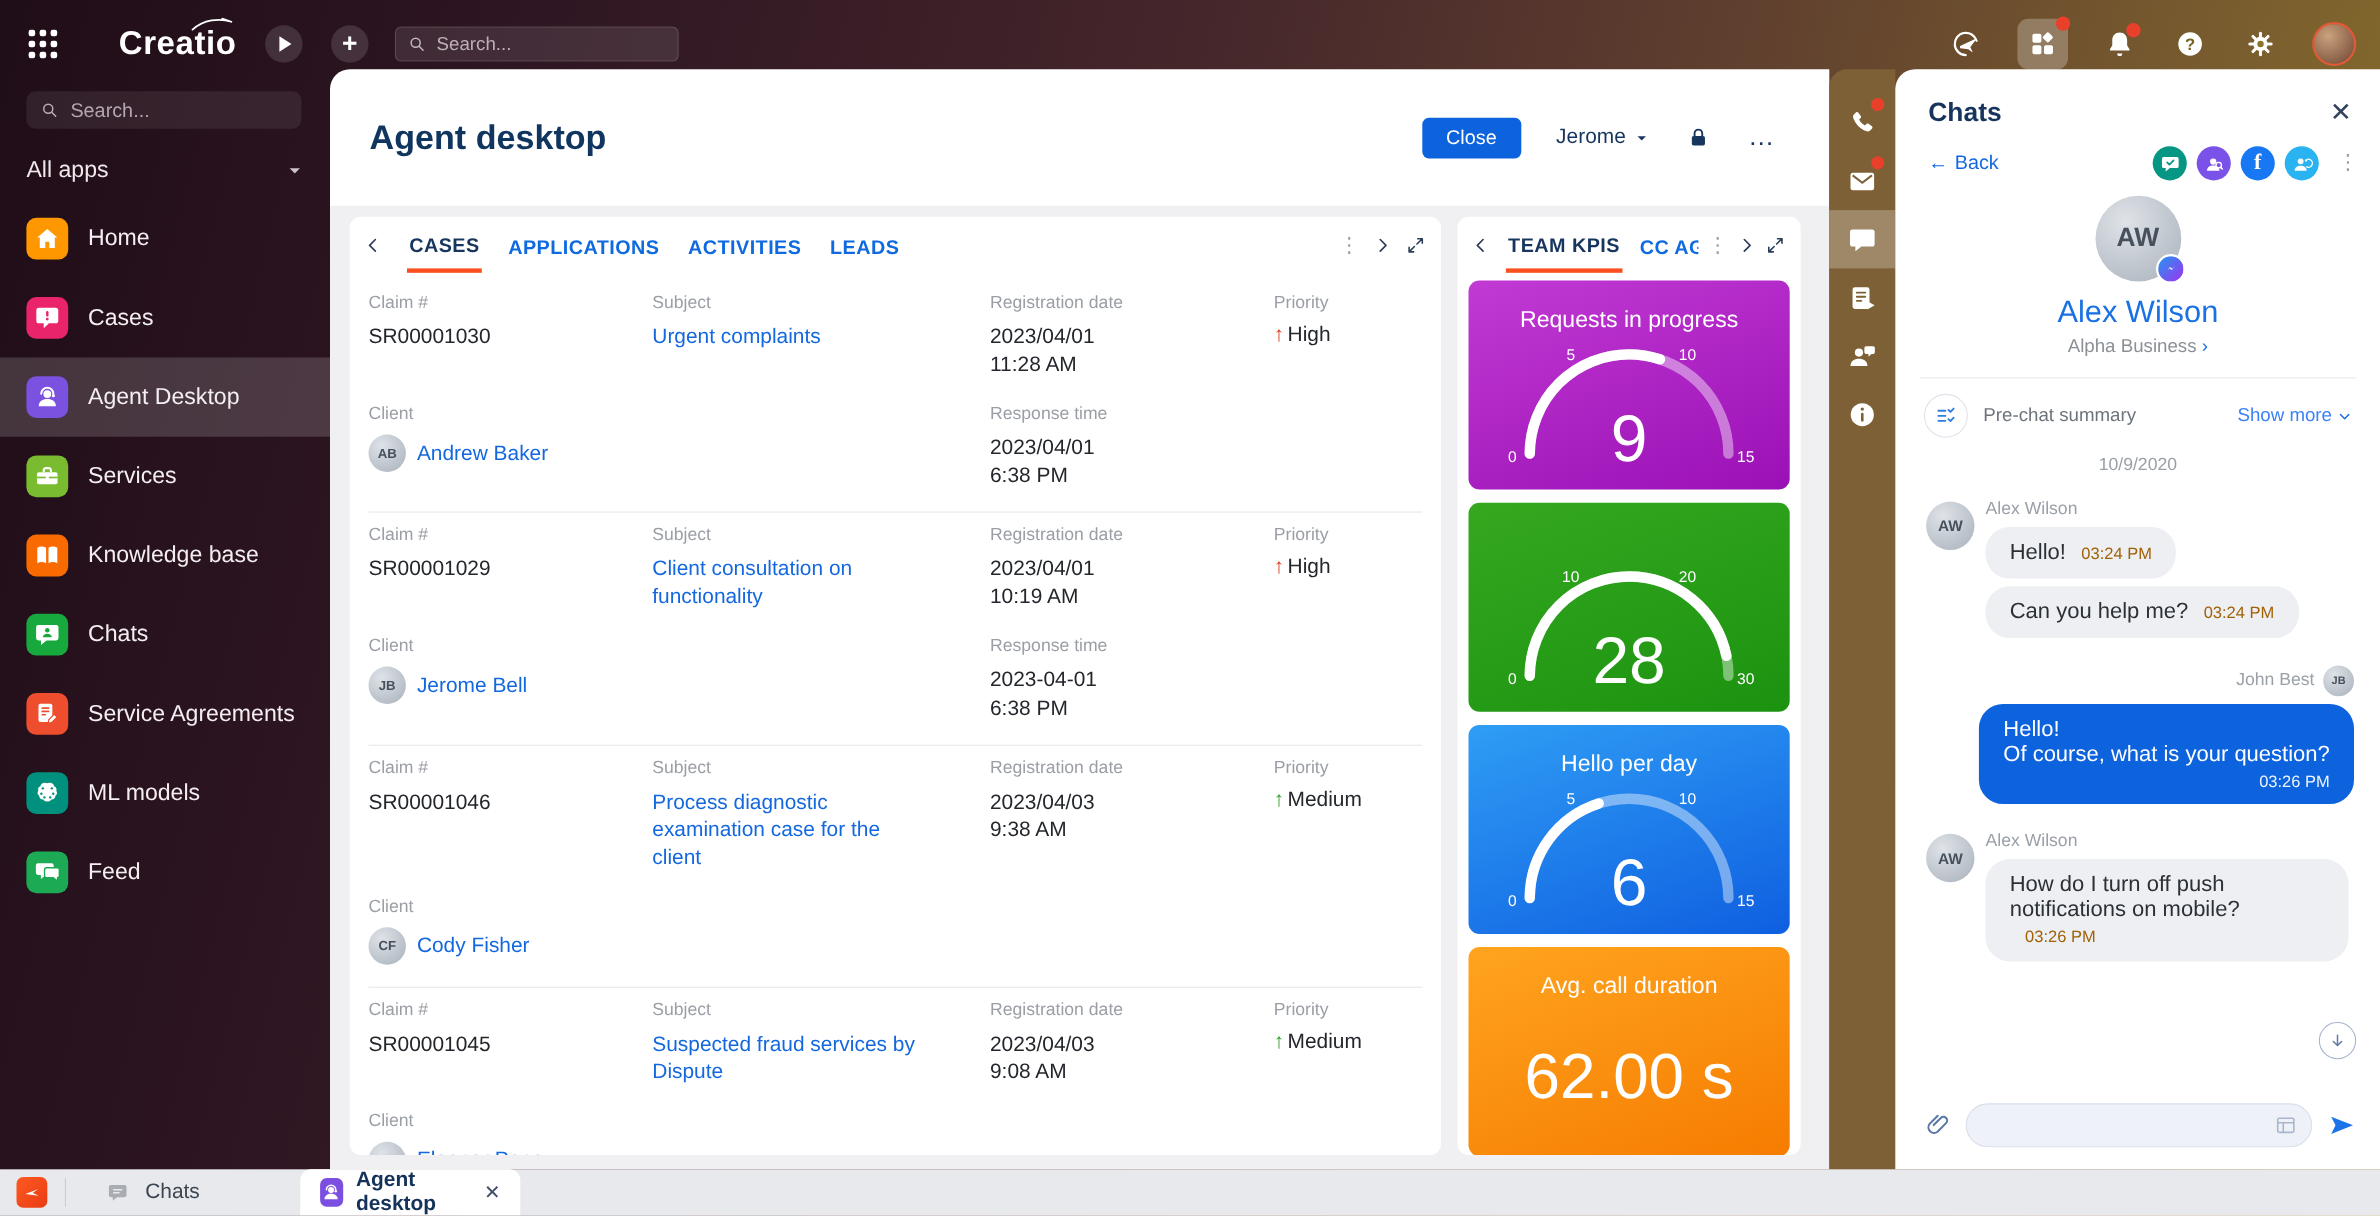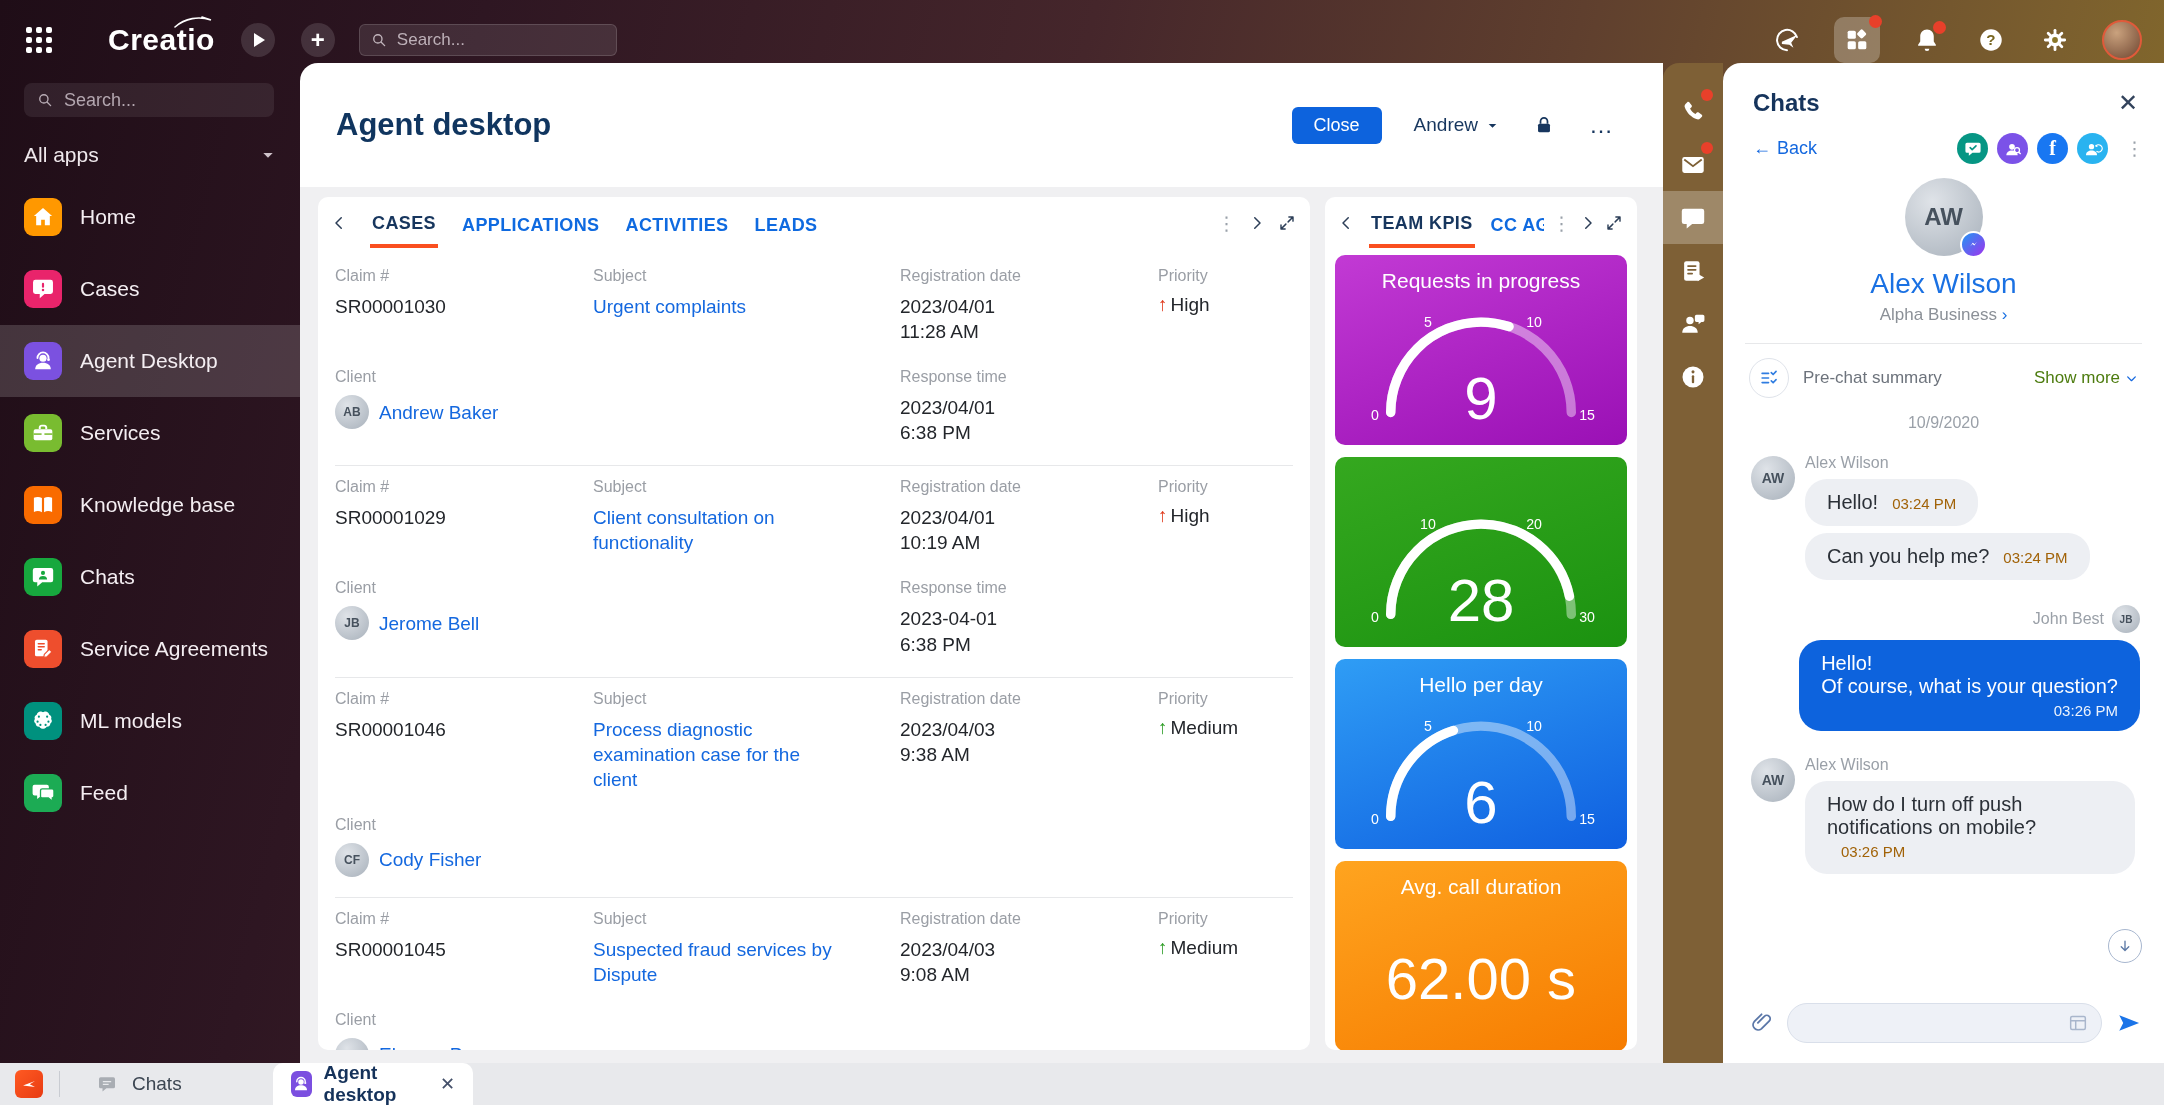--- a/index.html
+++ b/index.html
@@ -83,21 +83,21 @@
   .flink { font-size:19px; color:#1468df; line-height:1.32; max-width:255px; cursor:pointer; }
   .prio { display:flex; align-items:baseline; gap:3px; font-size:19px; color:#23262b; }
   .prio .arr { font-weight:bold; font-size:19px; }
   .client-cell { display:flex; align-items:center; gap:10px; margin-top:4px; }
   .avatar { border-radius:50%; background:radial-gradient(circle at 35% 30%, #dfe3e8, #a7b0ba); color:#46515d; display:flex; align-items:center; justify-content:center; font-weight:bold; }
   .av34 { width:34px; height:34px; font-size:12px; flex:0 0 34px; }
 
   
   .gauges { padding:6px 10px; display:flex; flex-direction:column; gap:12px; }
   .gauge-card { position:relative; height:190px; border-radius:10px; color:#fff; overflow:hidden; }
-  .g-title { text-align:center; font-size:21px; padding-top:14px; position:relative; z-index:2; }
+  .g-title { text-align:center; font-size:21px; padding-top:24px; position:relative; z-index:2; }
   .g-svg { position:absolute; left:50%; transform:translateX(-50%); top:44px; }
   .g-value { position:absolute; left:0; right:0; bottom:12px; text-align:center; font-size:60px; font-weight:500; z-index:2; }
   .g-bigvalue { position:absolute; left:0; right:0; top:84px; text-align:center; font-size:58px; font-weight:500; }
 
   
   .strip { position:absolute; left:1663px; top:63px; width:60px; height:1000px; background:#7e6036; border-top-left-radius:16px; padding-top:22px; }
   .strip-item { position:relative; width:60px; height:53px; display:flex; align-items:center; justify-content:center; cursor:pointer; }
   .strip-item.active { background:rgba(255,255,255,.25); }
   .strip-item svg { width:28px; height:28px; }
   .strip-item .badge-dot { top:4px; right:10px; width:12px; height:12px; }
@@ -119,21 +119,21 @@
   .msgr-badge { position:absolute; right:-4px; bottom:-2px; width:27px; height:27px; border-radius:50%; border:2px solid #fff; background:linear-gradient(135deg,#2196f3,#a033ee); display:flex; align-items:center; justify-content:center; }
   .msgr-badge svg { width:15px; height:15px; }
   .contact-name { margin-top:12px; font-size:28px; color:#1a71e3; cursor:pointer; }
   .contact-co { margin-top:5px; font-size:17px; color:#8b9097; cursor:pointer; }
   .contact-co .chv { color:#1a71e3; }
   .chat-div { border-top:1px solid #e7e8ea; margin:18px 22px 0; }
   .prechat { display:flex; align-items:center; padding:14px 26px 0 26px; }
   .pc-ico { width:40px; height:40px; border-radius:50%; border:1px solid #dfe3ea; display:flex; align-items:center; justify-content:center; }
   .pc-ico svg { width:22px; height:22px; }
   .pc-lbl { margin-left:14px; font-size:17px; color:#6d737c; }
-  .showmore { margin-left:auto; color:#4d7c0f; font-size:17px; cursor:pointer; display:flex; align-items:center; gap:5px; }
+  .showmore { margin-left:auto; color:#3b82f6; font-size:17px; cursor:pointer; display:flex; align-items:center; gap:5px; }
   .showmore svg { width:13px; height:13px; }
   .chat-date { text-align:center; color:#9aa0a8; font-size:16px; margin-top:16px; }
   .msgs { padding:4px 24px 0 28px; }
   .mgrp { position:relative; margin-top:18px; }
   .mgrp.left { padding-left:54px; }
   .mgrp.left .msg-avatar { position:absolute; left:0; top:2px; }
   .av44 { width:44px; height:44px; font-size:14px; }
   .av28 { width:28px; height:28px; font-size:10px; }
   .m-author { font-size:16px; color:#9aa0a8; margin-bottom:7px; }
   .mgrp.right .m-author { display:flex; align-items:center; justify-content:flex-end; gap:8px; }
@@ -361,21 +361,21 @@
   </div>
       </div>
   </div>
 
   <div class="main">
     <div class="main-header">
       <div class="page-title">Agent desktop</div>
       <div class="mh-right">
         <button class="btn-close">Close</button>
         <div class="btn-action">
-          <span>Andrew</span>
+          <span>Jerome</span>
           <svg viewBox="0 0 24 24" fill="#17365e">
               <path d="m5 9 7 7 7-7Z"></path>
             </svg>
         </div>
         <div class="mh-ico">
           <svg viewBox="0 0 24 24">
               <rect x="5.5" y="10.5" width="13" height="9.5" rx="1.8" fill="#17365e"></rect>
               <path d="M8.2 10.5V8a3.8 3.8 0 0 1 7.6 0v2.5" fill="none" stroke="#17365e" stroke-width="1.9"></path>
             </svg>
         </div>

